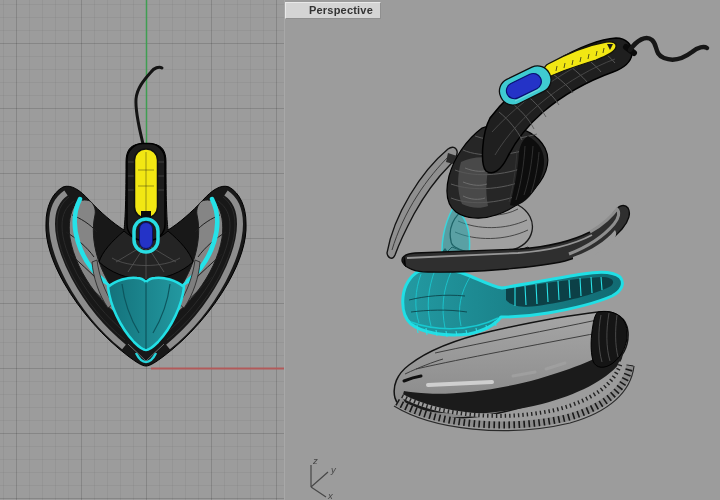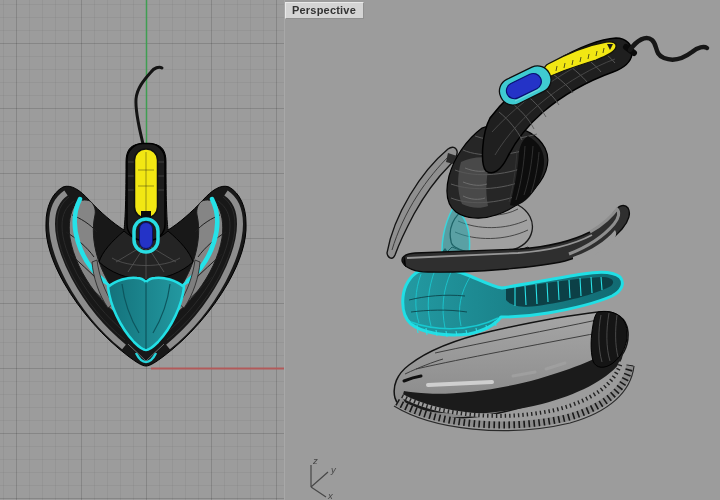--- a/index.html
+++ b/index.html
@@ -23,21 +23,21 @@
   .vp-right{
     left:284px;width:436px;
     background:#9c9c9c;
     border-left:1px solid #a8a8a8;
     box-sizing:border-box;
   }
   .vp-tab{
     position:absolute;left:0px;top:2px;
     background:#d4d4d4;color:#333333;
     font-size:11px;font-weight:bold;line-height:13px;
-    padding:1px 7px 1px 6px;
+    padding:1px 7px 1px 23px;
     border-right:1px solid #8f8f8f;border-bottom:1px solid #8f8f8f;
     border-top:1px solid #e9e9e9;border-left:1px solid #e9e9e9;
     letter-spacing:0.2px;
   }
   svg{position:absolute;left:0;top:0;}
   .gizmo-label{font-size:9.5px;font-style:italic;fill:#474747;}
 </style>
 </head>
 <body>
 

